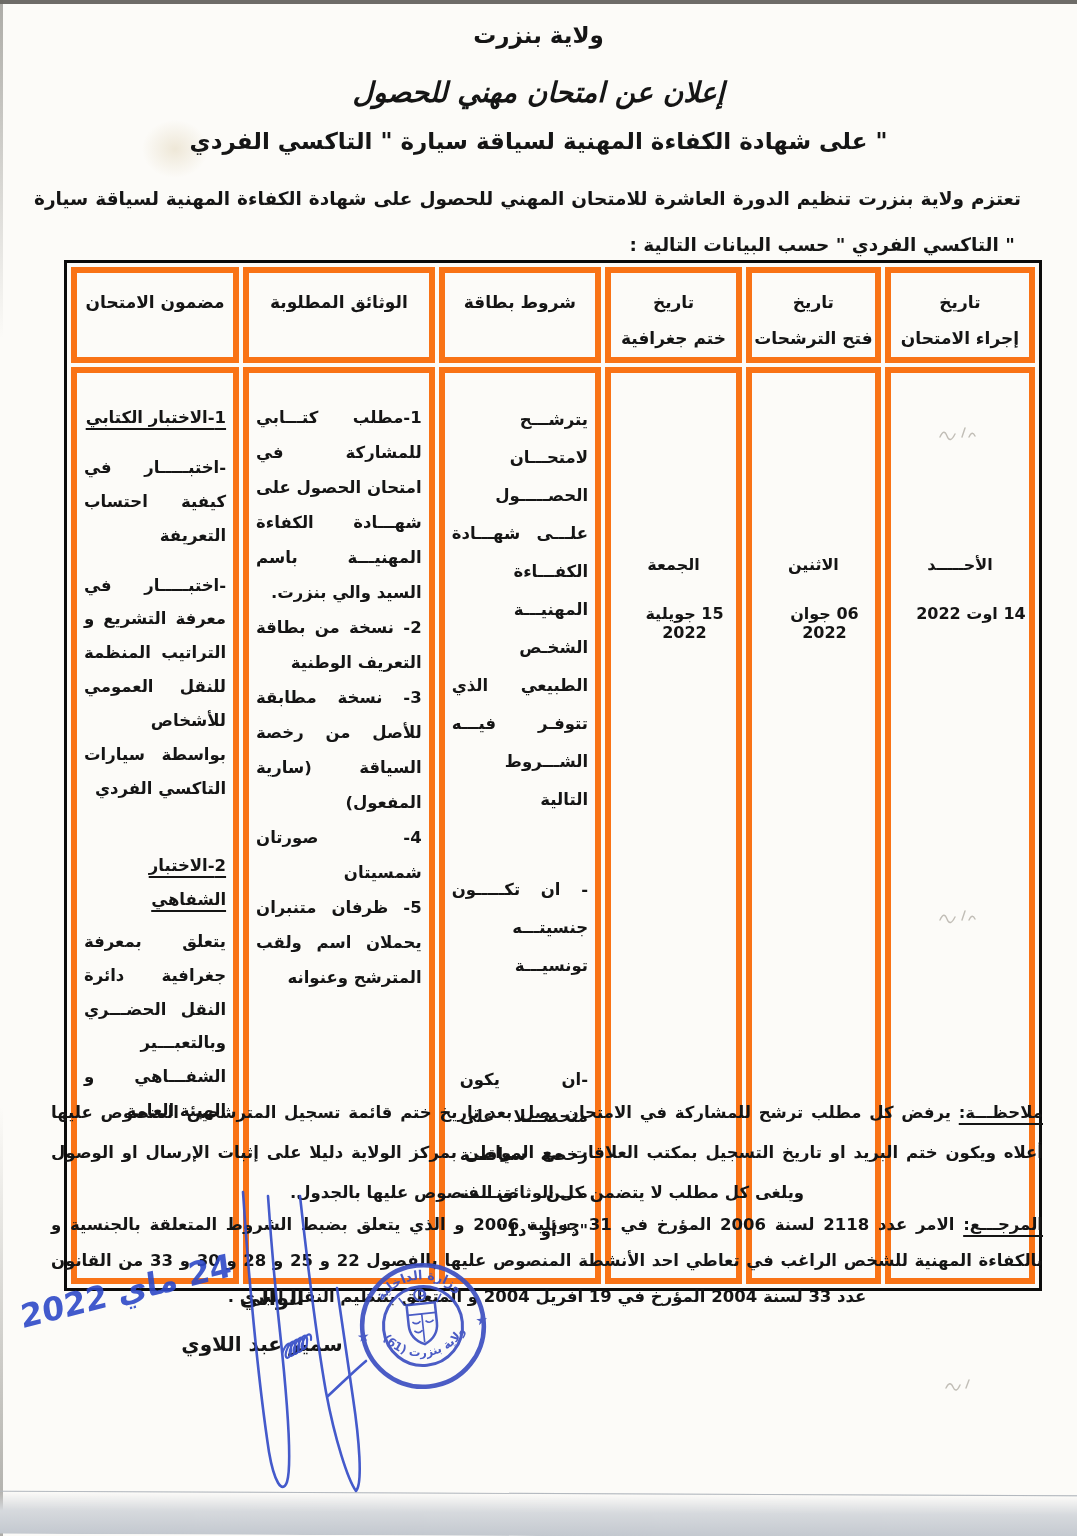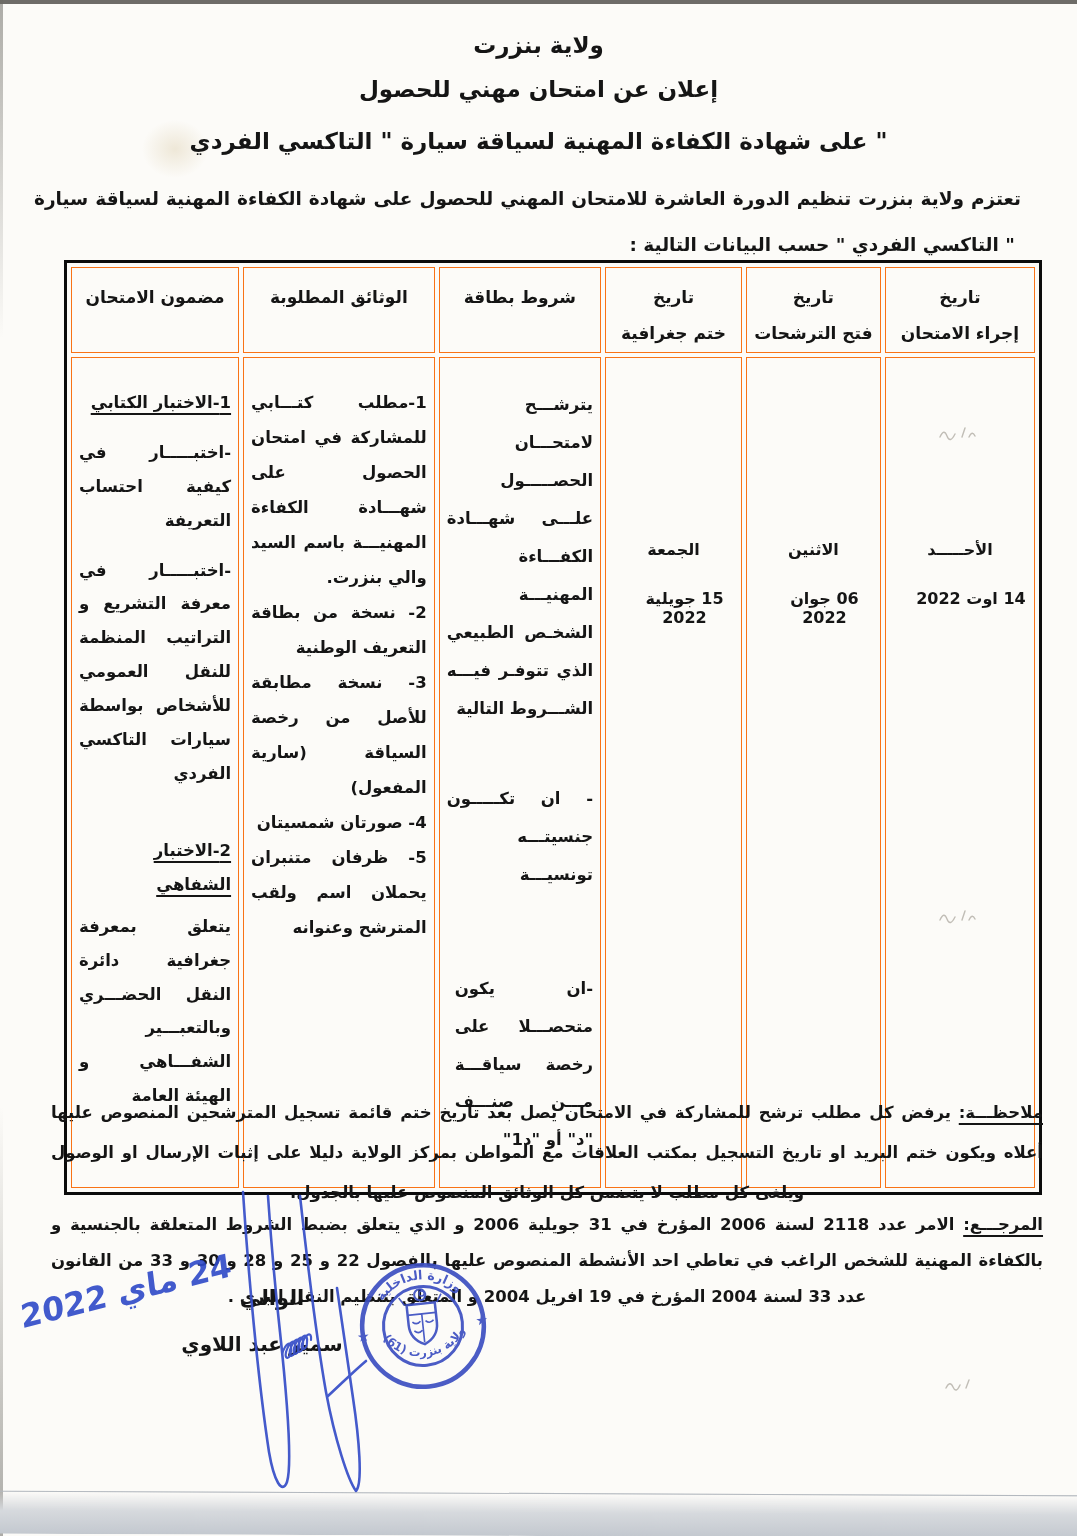--- a/index.html
+++ b/index.html
@@ -12,34 +12,34 @@
   .scan-top{position:absolute;top:0;left:0;right:0;height:4px;background:#4a4843;opacity:.8;}
   .scan-left{position:absolute;top:0;left:0;width:3px;height:100%;
     background:linear-gradient(180deg,#6b6a64 0%,rgba(107,106,100,0) 22%,rgba(107,106,100,0) 72%,#6b6a64 100%);opacity:.55;}
   .scan-bottom{position:absolute;left:-10px;right:-10px;bottom:0;height:42px;
     background:linear-gradient(180deg,rgba(240,239,236,0) 0%,#d6d9dd 45%,#c3c8cf 100%);
     border-top:1px solid rgba(150,155,160,.35);transform:rotate(.25deg);}
   .stain{position:absolute;left:142px;top:120px;width:66px;height:58px;border-radius:50%;
     background:radial-gradient(closest-side,rgba(206,186,140,.30),rgba(206,186,140,0));}
   
   .h-line{position:absolute;left:0;width:100%;text-align:center;font-weight:700;letter-spacing:.2px;}
-  .h1{top:32px;font-size:23px;}
-  .h2{top:76px;font-size:23px;}
+  .h1{top:22px;font-size:23px;}
+  .h2{top:76px;font-size:28px;font-style:italic;}
   .h3{top:128px;font-size:23px;}
   
   .intro{position:absolute;top:184px;right:30px;left:30px;direction:rtl;font-weight:700;font-size:18.5px;}
   .intro .l1{text-align:justify;text-align-last:justify;padding:0 26px 0 4px;line-height:1.6;}
   .intro .l2{text-align:right;padding-right:32px;margin-top:16px;line-height:1.6;}
   
   table.exam{
     position:absolute;left:64px;top:260px;width:978px;height:786px;
     border-collapse:separate;border-spacing:4px;table-layout:fixed;
     border:3px solid #0b0b0b;direction:rtl;background:#fcfbf8;
   }
-  table.exam th,table.exam td{border:1px solid #f97316;background:#fcfbf8;}
+  table.exam th,table.exam td{border:6px solid #f97316;background:#fcfbf8;}
   table.exam th{
     vertical-align:top;padding-top:12px;font-size:17px;font-weight:700;text-align:center;
   }
   table.exam th span{display:block;line-height:2.1;}
   td.datecell{vertical-align:top;text-align:center;font-weight:700;font-size:16px;padding-top:182px;}
   td.datecell .day{display:block;margin-bottom:30px;}
   td.datecell .dt{display:block;padding-left:22px;}
   td.textcell{vertical-align:top;padding:28px 7px;font-weight:700;font-size:16.5px;text-align:justify;}
   .cond p{margin:0;line-height:2.3;}
   .cond .it1{margin-top:52px;}

